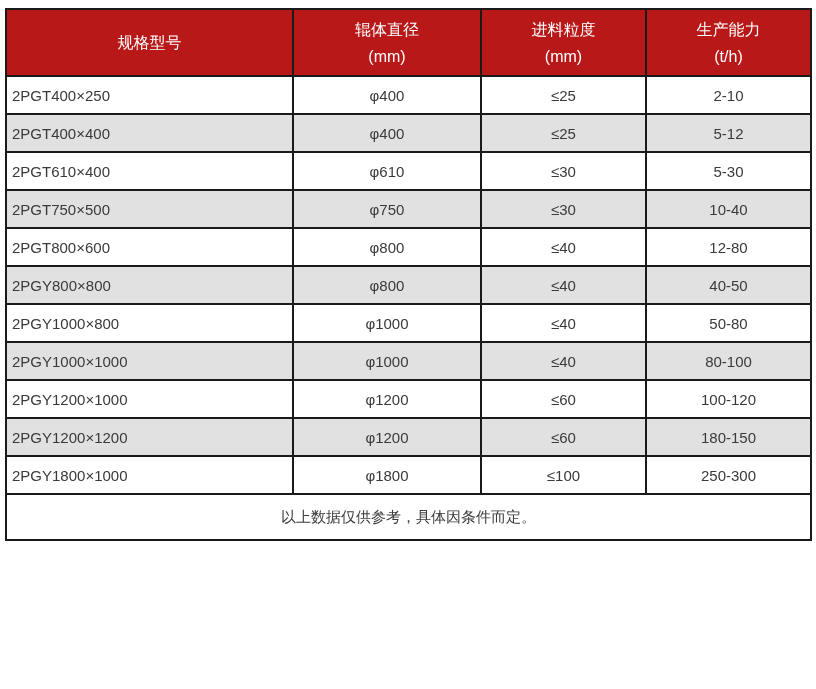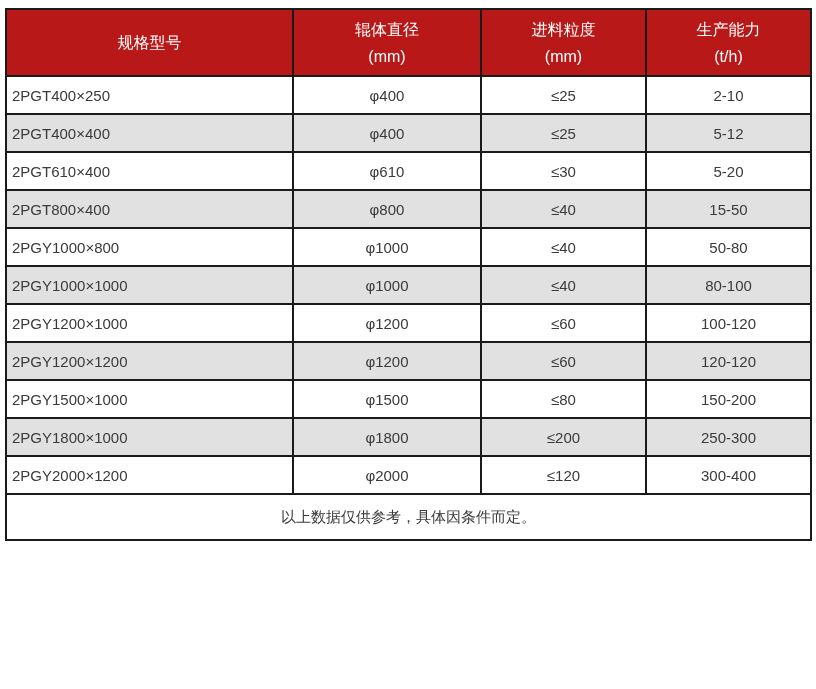--- a/index.html
+++ b/index.html
@@ -102,27 +102,39 @@
         <tr>
           <td>2PGT400×400</td>
           <td>φ400</td>
           <td>≤25</td>
           <td>5-12</td>
         </tr>
         <tr>
           <td>2PGT610×400</td>
           <td>φ610</td>
           <td>≤30</td>
-          <td>5-20</td>
+          <td>5-30</td>
         </tr>
         <tr>
-          <td>2PGT800×400</td>
+          <td>2PGT750×500</td>
+          <td>φ750</td>
+          <td>≤30</td>
+          <td>10-40</td>
+        </tr>
+        <tr>
+          <td>2PGT800×600</td>
           <td>φ800</td>
           <td>≤40</td>
-          <td>15-50</td>
+          <td>12-80</td>
+        </tr>
+        <tr>
+          <td>2PGY800×800</td>
+          <td>φ800</td>
+          <td>≤40</td>
+          <td>40-50</td>
         </tr>
         <tr>
           <td>2PGY1000×800</td>
           <td>φ1000</td>
           <td>≤40</td>
           <td>50-80</td>
         </tr>
         <tr>
           <td>2PGY1000×1000</td>
           <td>φ1000</td>
@@ -132,39 +144,27 @@
         <tr>
           <td>2PGY1200×1000</td>
           <td>φ1200</td>
           <td>≤60</td>
           <td>100-120</td>
         </tr>
         <tr>
           <td>2PGY1200×1200</td>
           <td>φ1200</td>
           <td>≤60</td>
-          <td>120-120</td>
-        </tr>
-        <tr>
-          <td>2PGY1500×1000</td>
-          <td>φ1500</td>
-          <td>≤80</td>
-          <td>150-200</td>
+          <td>180-150</td>
         </tr>
         <tr>
           <td>2PGY1800×1000</td>
           <td>φ1800</td>
-          <td>≤200</td>
+          <td>≤100</td>
           <td>250-300</td>
-        </tr>
-        <tr>
-          <td>2PGY2000×1200</td>
-          <td>φ2000</td>
-          <td>≤120</td>
-          <td>300-400</td>
         </tr>
       </tbody>
     <tfoot>
       <tr>
         <td colspan="4">以上数据仅供参考，具体因条件而定。</td>
       </tr>
     </tfoot>
   </table>
 </div>
 

